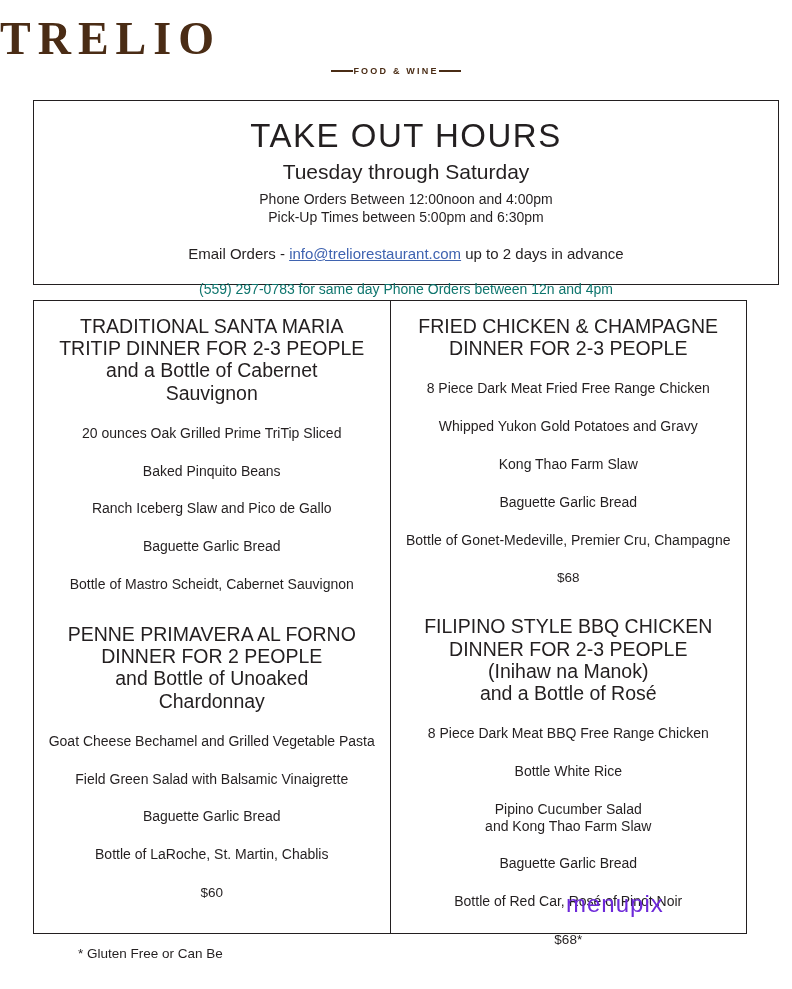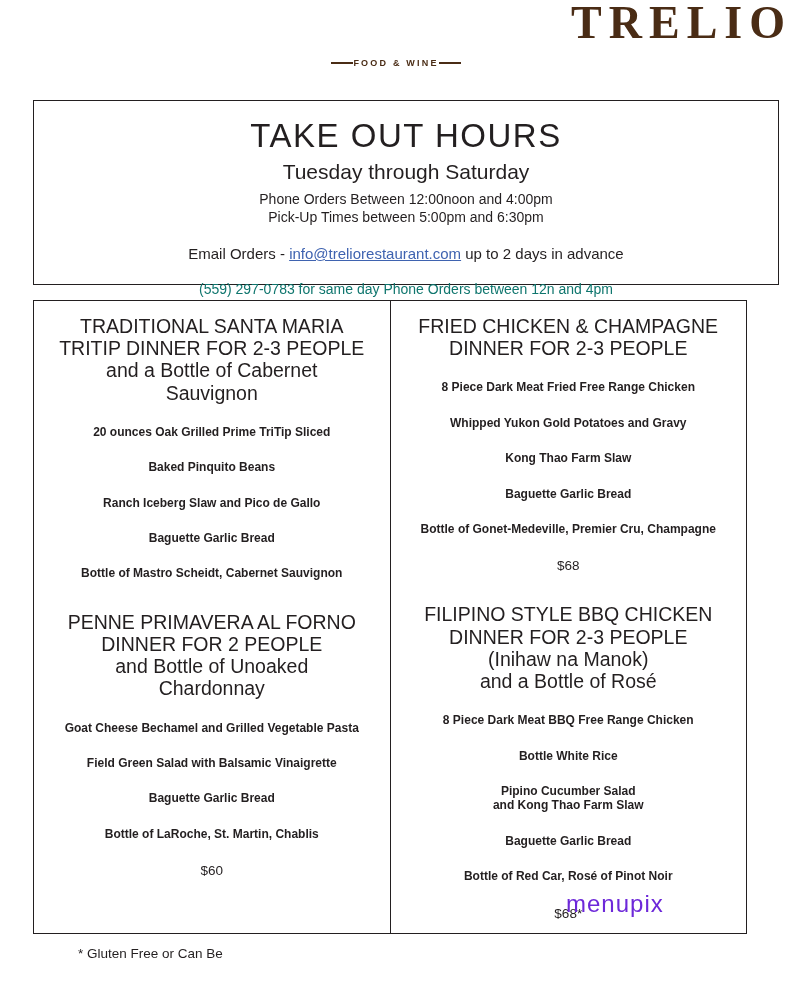--- a/index.html
+++ b/index.html
@@ -11,33 +11,34 @@
     width: 792px;
     height: 989px;
     font-family: "Liberation Sans", sans-serif;
     color: #231f20;
     position: relative;
     overflow: hidden;
   }
 
   
   .logo-wrap {
-    text-align: right;
+    text-align: left;
+    padding-top: 16px;
   }
   .logo-word {
     font-family: "Liberation Serif", serif;
     font-weight: bold;
     font-size: 46px;
     letter-spacing: 7px;
     color: #4a2c15;
     line-height: 1;
     display: inline-block;
   }
   .logo-sub-wrap {
-    margin-top: 12px;
+    margin-top: 4px;
     display: flex;
     align-items: center;
     justify-content: center;
     gap: 0;
   }
   .logo-rule {
     width: 22px;
     height: 2px;
     background: #4a2c15;
   }
@@ -112,26 +113,25 @@
     border-right: 1.5px solid #231f20;
   }
   .item-title {
     font-size: 19.5px;
     line-height: 1.14;
     color: #231f20;
     white-space: pre-line;
     margin-bottom: 8px;
   }
   .item-line {
-    font-size: 12px;
+    font-size: 14px;
     line-height: 1.2;
     color: #231f20;
     margin-top: 21px;
     white-space: pre-line;
-    font-weight: bold;
   }
   .item-price {
     font-size: 13.5px;
     color: #231f20;
     margin-top: 22px;
   }
   .block-gap {
     height: 30px;
   }
 

